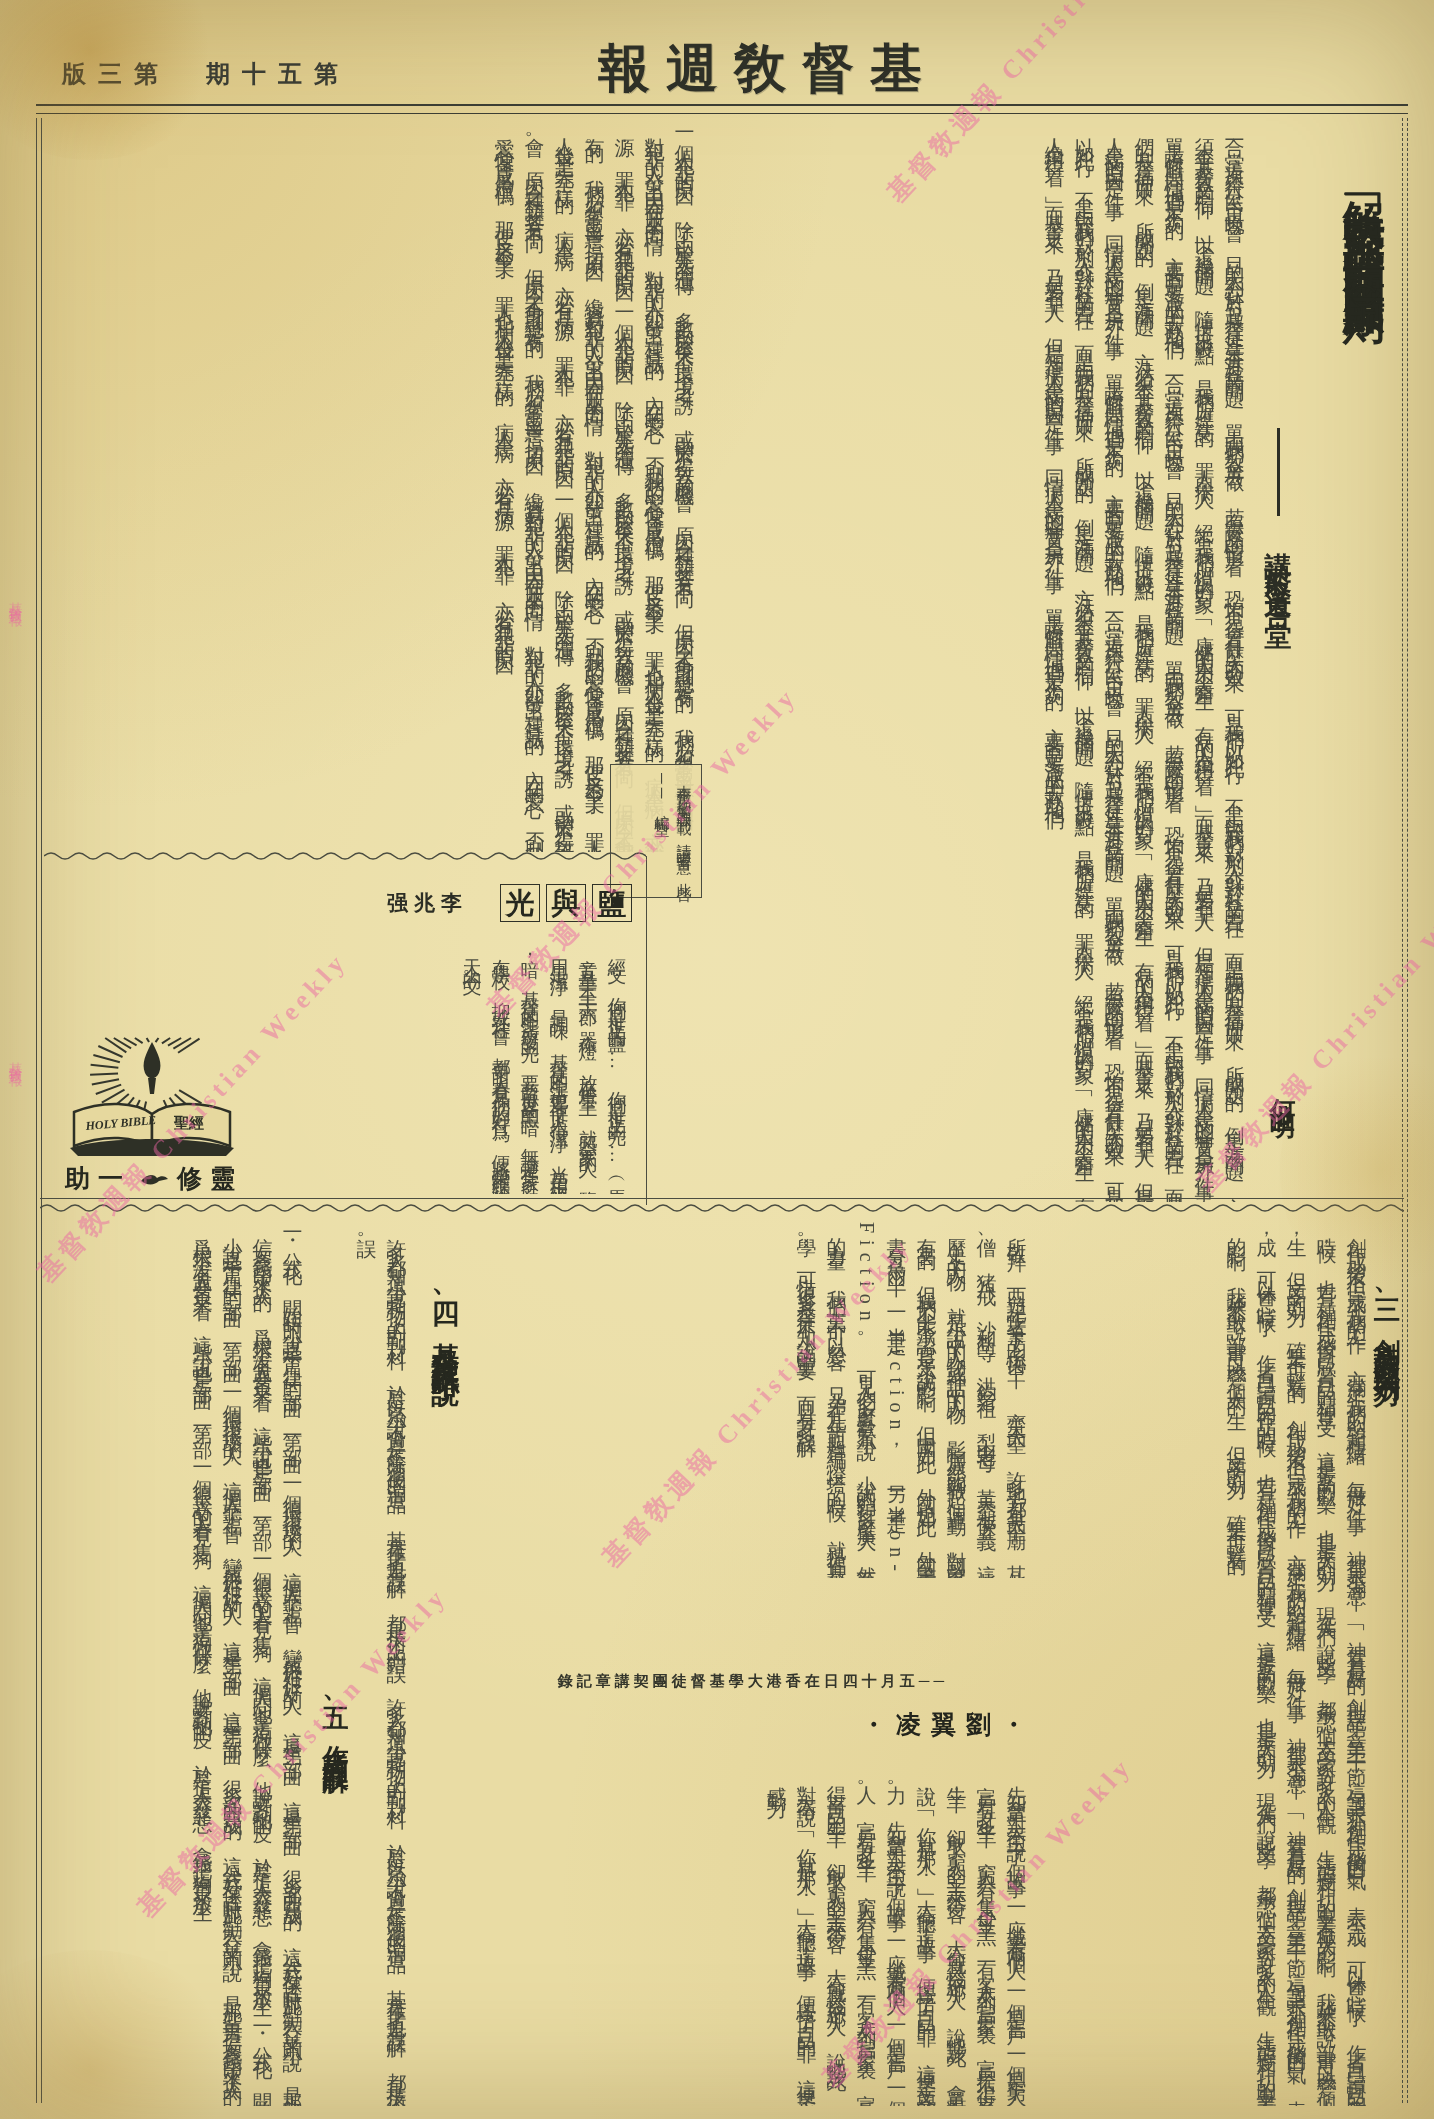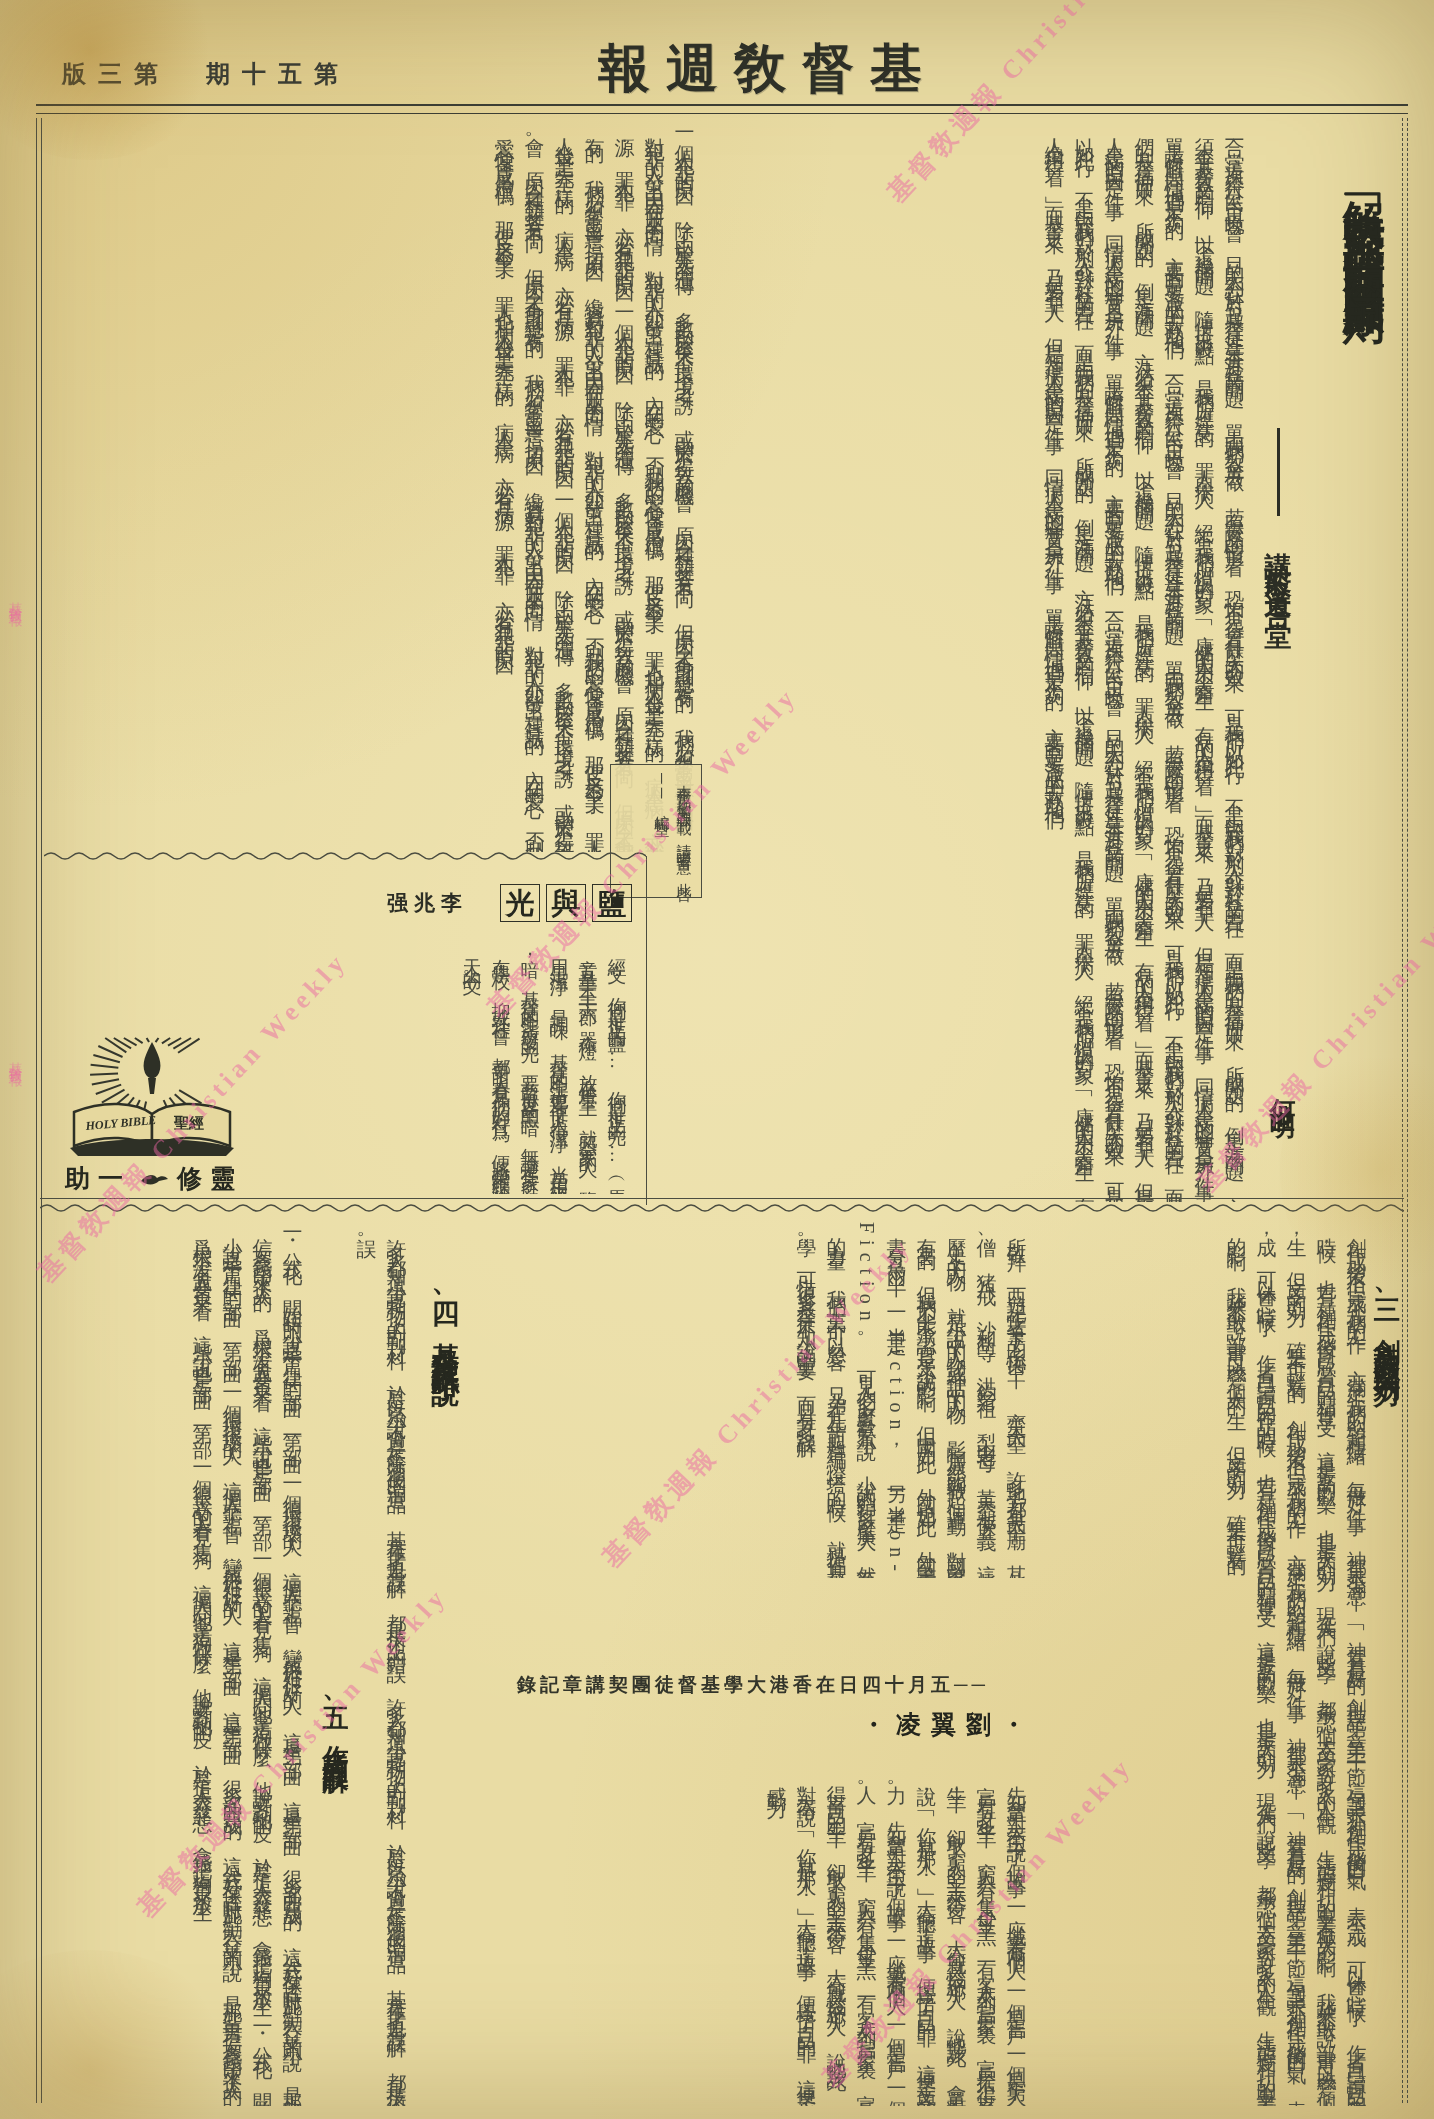--- a/index.html
+++ b/index.html
@@ -44,21 +44,21 @@
     line-height:36px; width:38px; text-align:center; margin-left:6px; color:#26281f;}
   .salt-author{font-size:21px; font-weight:bold; letter-spacing:6px; color:#2c2e25;}
   
   .sec-heading{font-size:28px; letter-spacing:6px; font-weight:bold; color:#26281f; line-height:34px;}
   .sec-heading-inline{display:block; font-size:27px; letter-spacing:6px; font-weight:bold; color:#26281f;
     padding-top:0;}
   
   .big-title{font-weight:bold; color:#23251d; white-space:nowrap; text-align:center;}
   .big-title .main{font-size:54px; letter-spacing:2px;}
   .big-title .note{font-size:38px; letter-spacing:0;}
-  .sub-line{font-size:19px; letter-spacing:4px; font-weight:bold; color:#33352b; text-align:center; white-space:nowrap;}
+  .sub-line{font-size:15px; letter-spacing:4px; font-weight:bold; color:#33352b; text-align:center; white-space:nowrap;}
   .byline{font-size:25px; letter-spacing:10px; font-weight:bold; color:#23251d; text-align:right;}
   
   .wm{position:absolute; color:rgba(235,100,162,.48); font-size:26px; letter-spacing:5px;
     white-space:nowrap; transform:rotate(-47deg); transform-origin:left bottom; font-weight:bold; pointer-events:none;}
   .wm-edge{position:absolute; color:rgba(235,100,162,.42); font-size:14px; letter-spacing:3px; pointer-events:none;}
   .wavy{display:block;}
   .thin-rule{border-top:1px solid #4b4d41;}
   .illus-banner{display:flex; align-items:center; justify-content:center; gap:8px;
     font-size:25px; font-weight:bold; letter-spacing:8px; color:#26281f;}
   .age-spot{position:absolute; border-radius:50%; pointer-events:none;}

